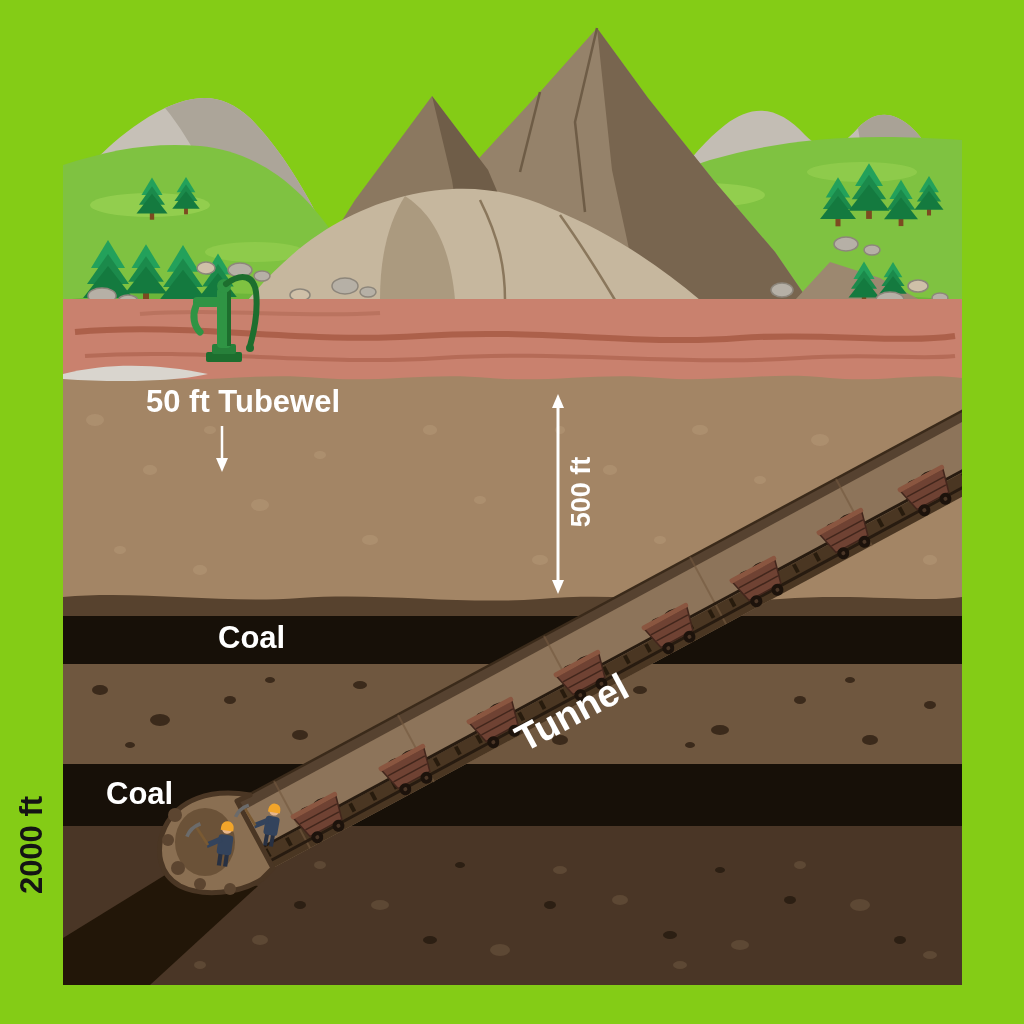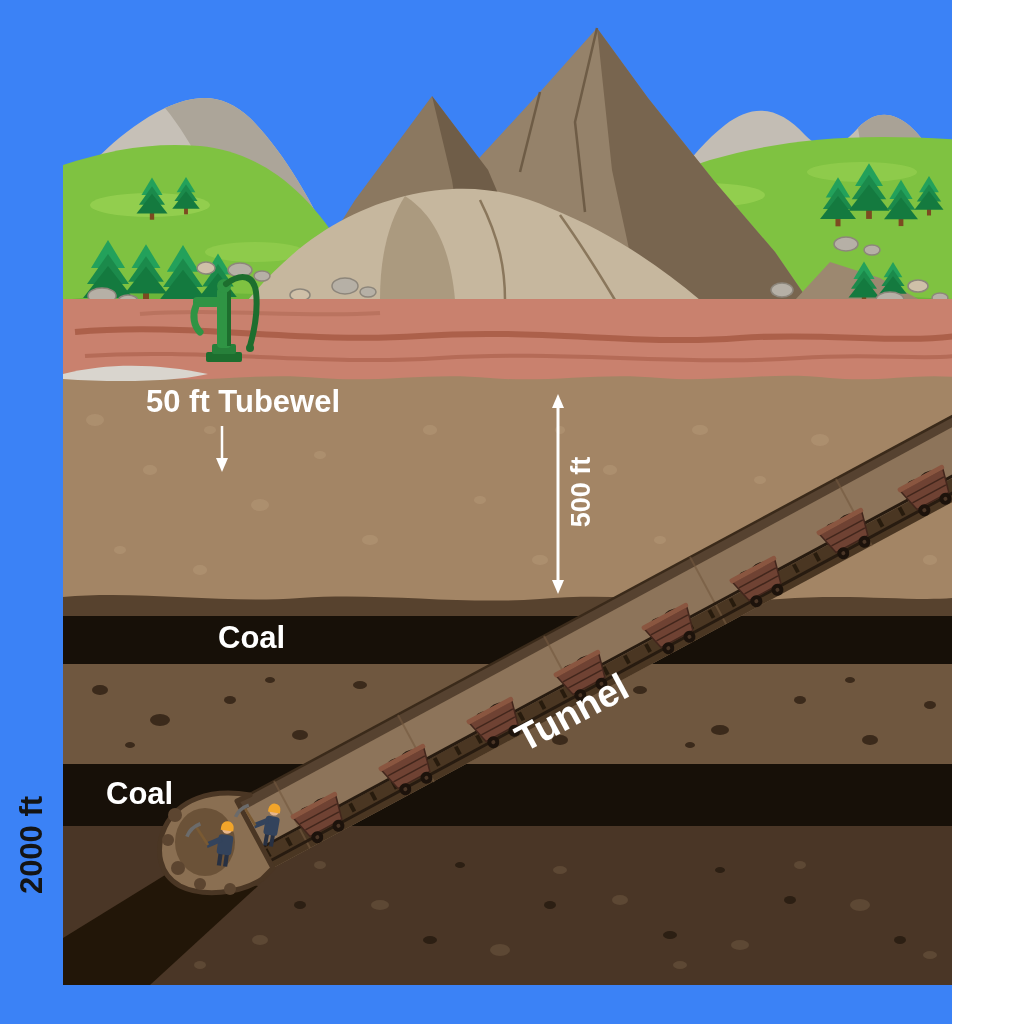--- a/index.html
+++ b/index.html
@@ -1,17 +1,17 @@
 <!DOCTYPE html>
 <html><head>
 <meta charset="utf-8">
 <style>
   html,body{margin:0;padding:0;background:#ffffff;}
   .stage{
-    width:952px;height:1024px;background:#3b82f6;position:relative;
+    width:1024px;height:1024px;background:#84cc16;position:relative;
     font-family:"Liberation Sans", sans-serif;overflow:hidden;
   }
   svg{display:block;}
   text{font-family:"Liberation Sans", sans-serif;}
   .lbl-white{fill:#ffffff;font-weight:600;}
   .lbl-dark{fill:#141414;font-weight:700;}
 </style>
 </head>
 <body>
 

